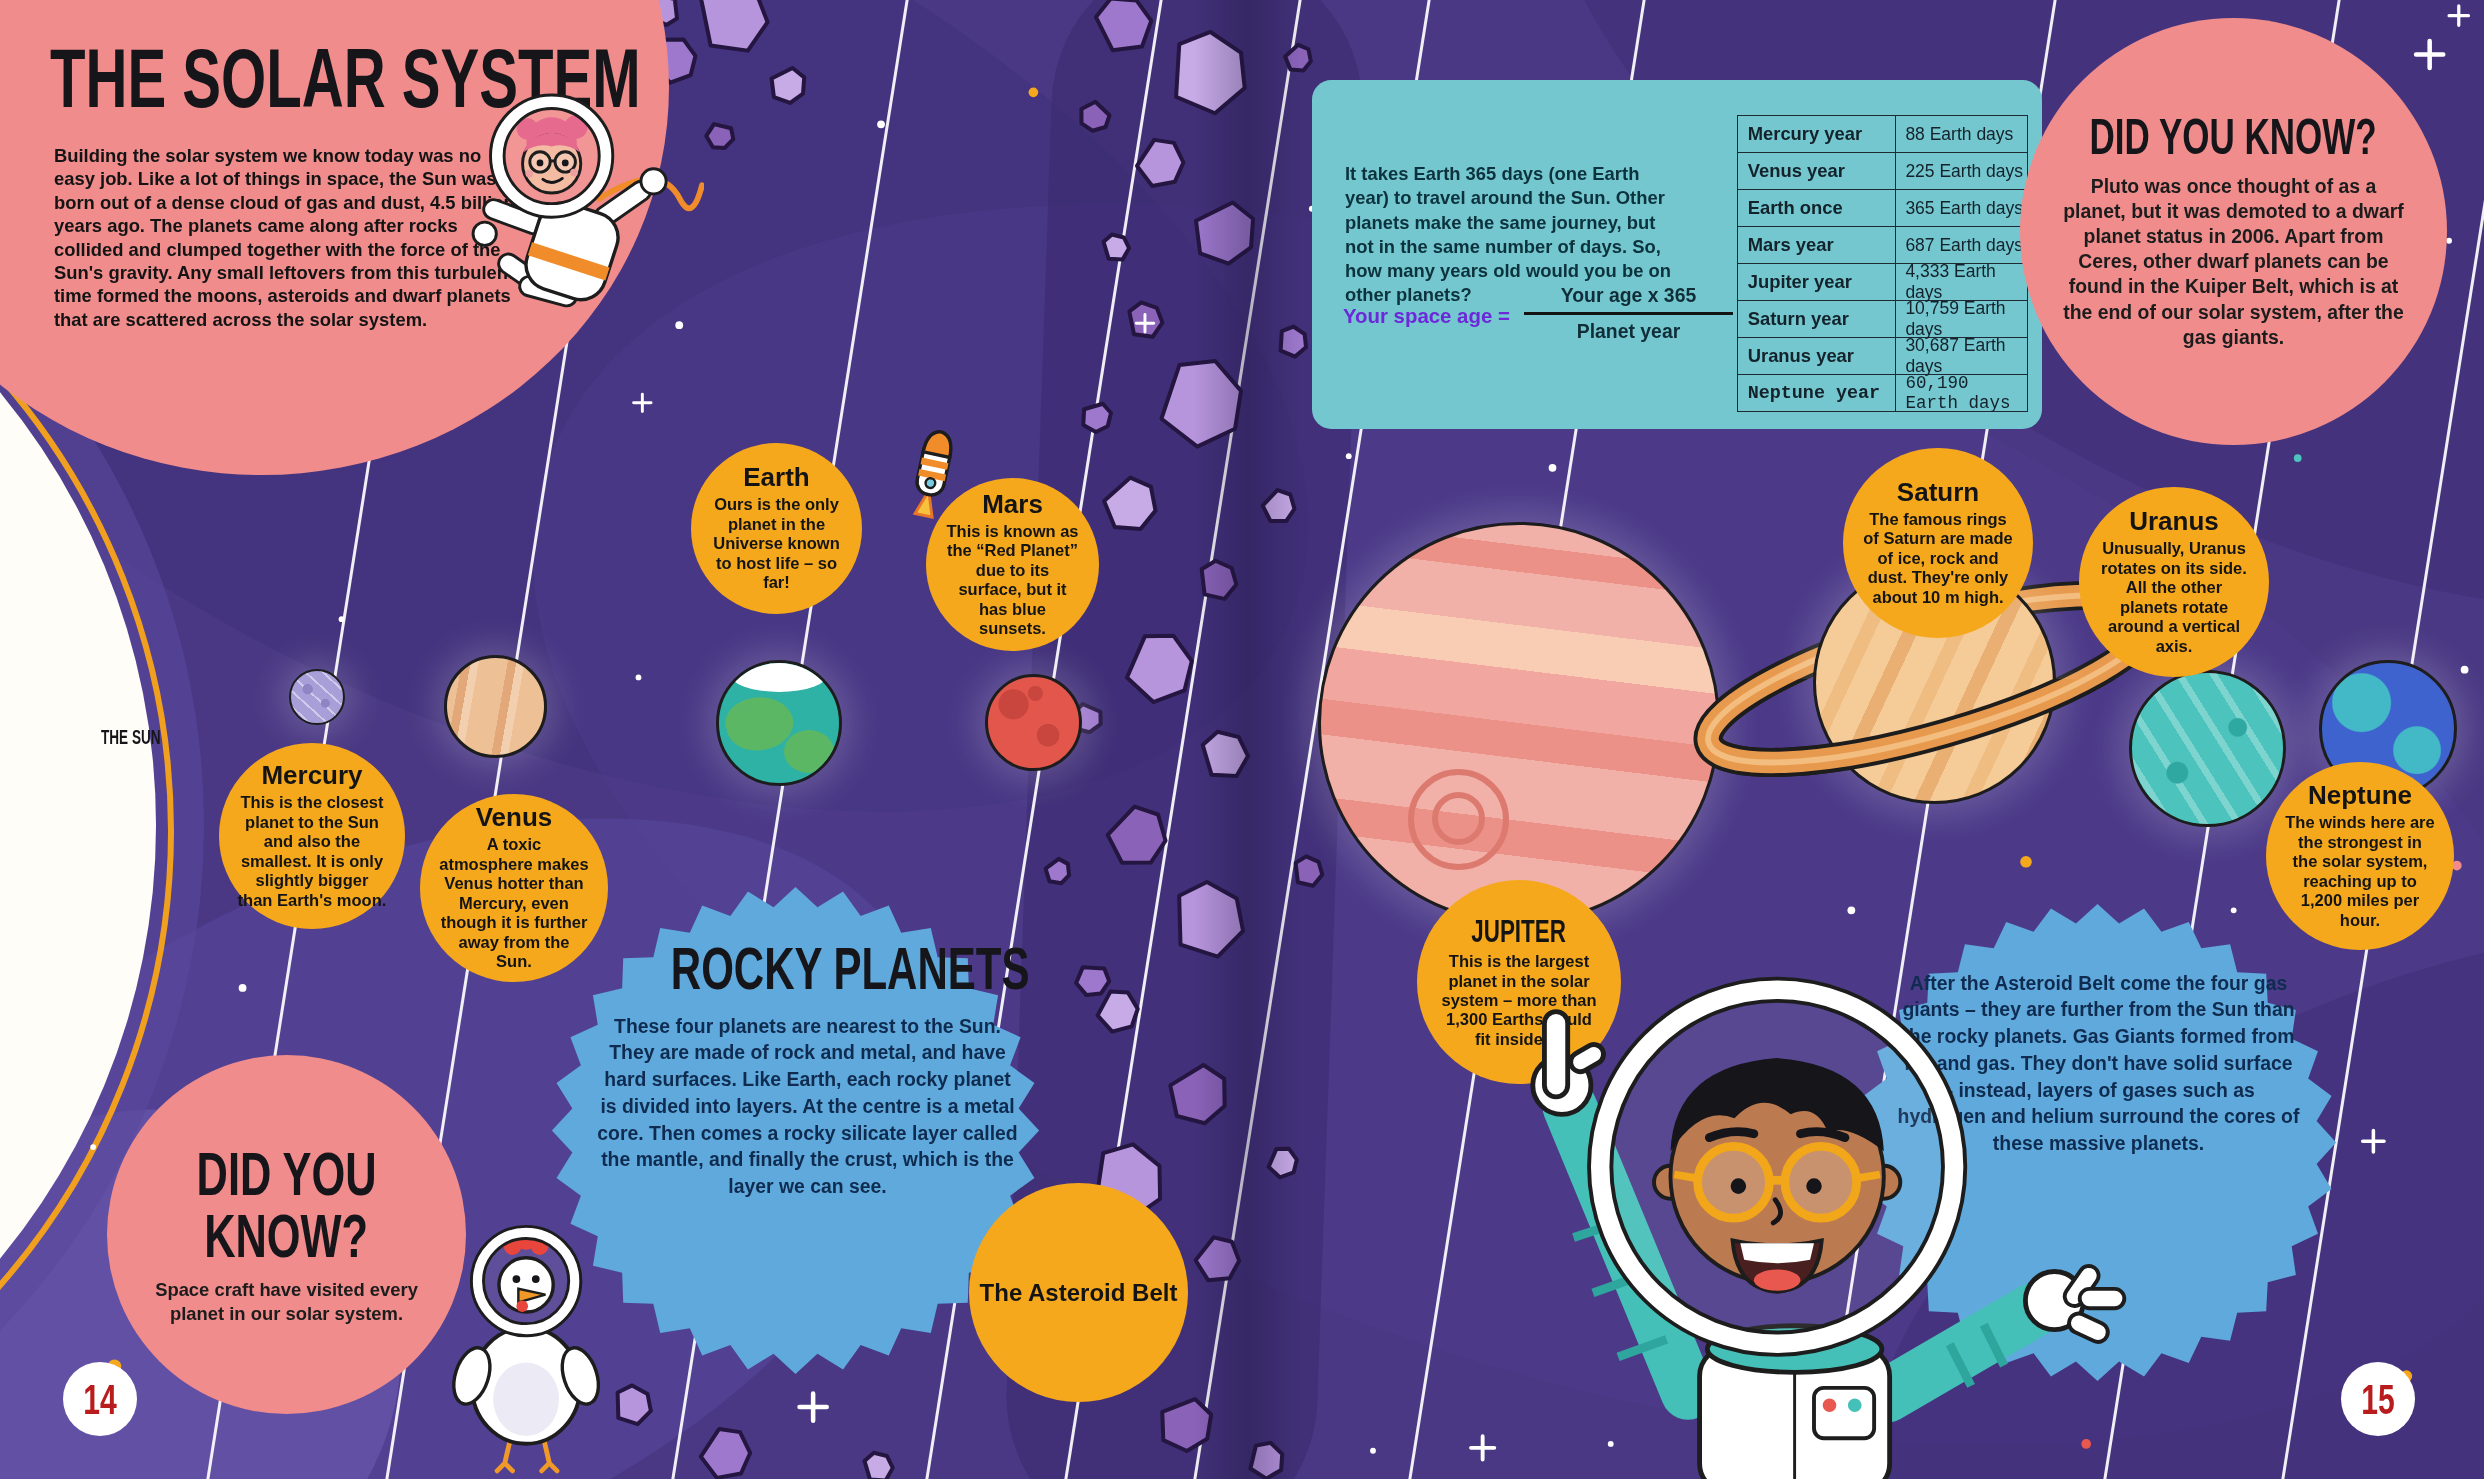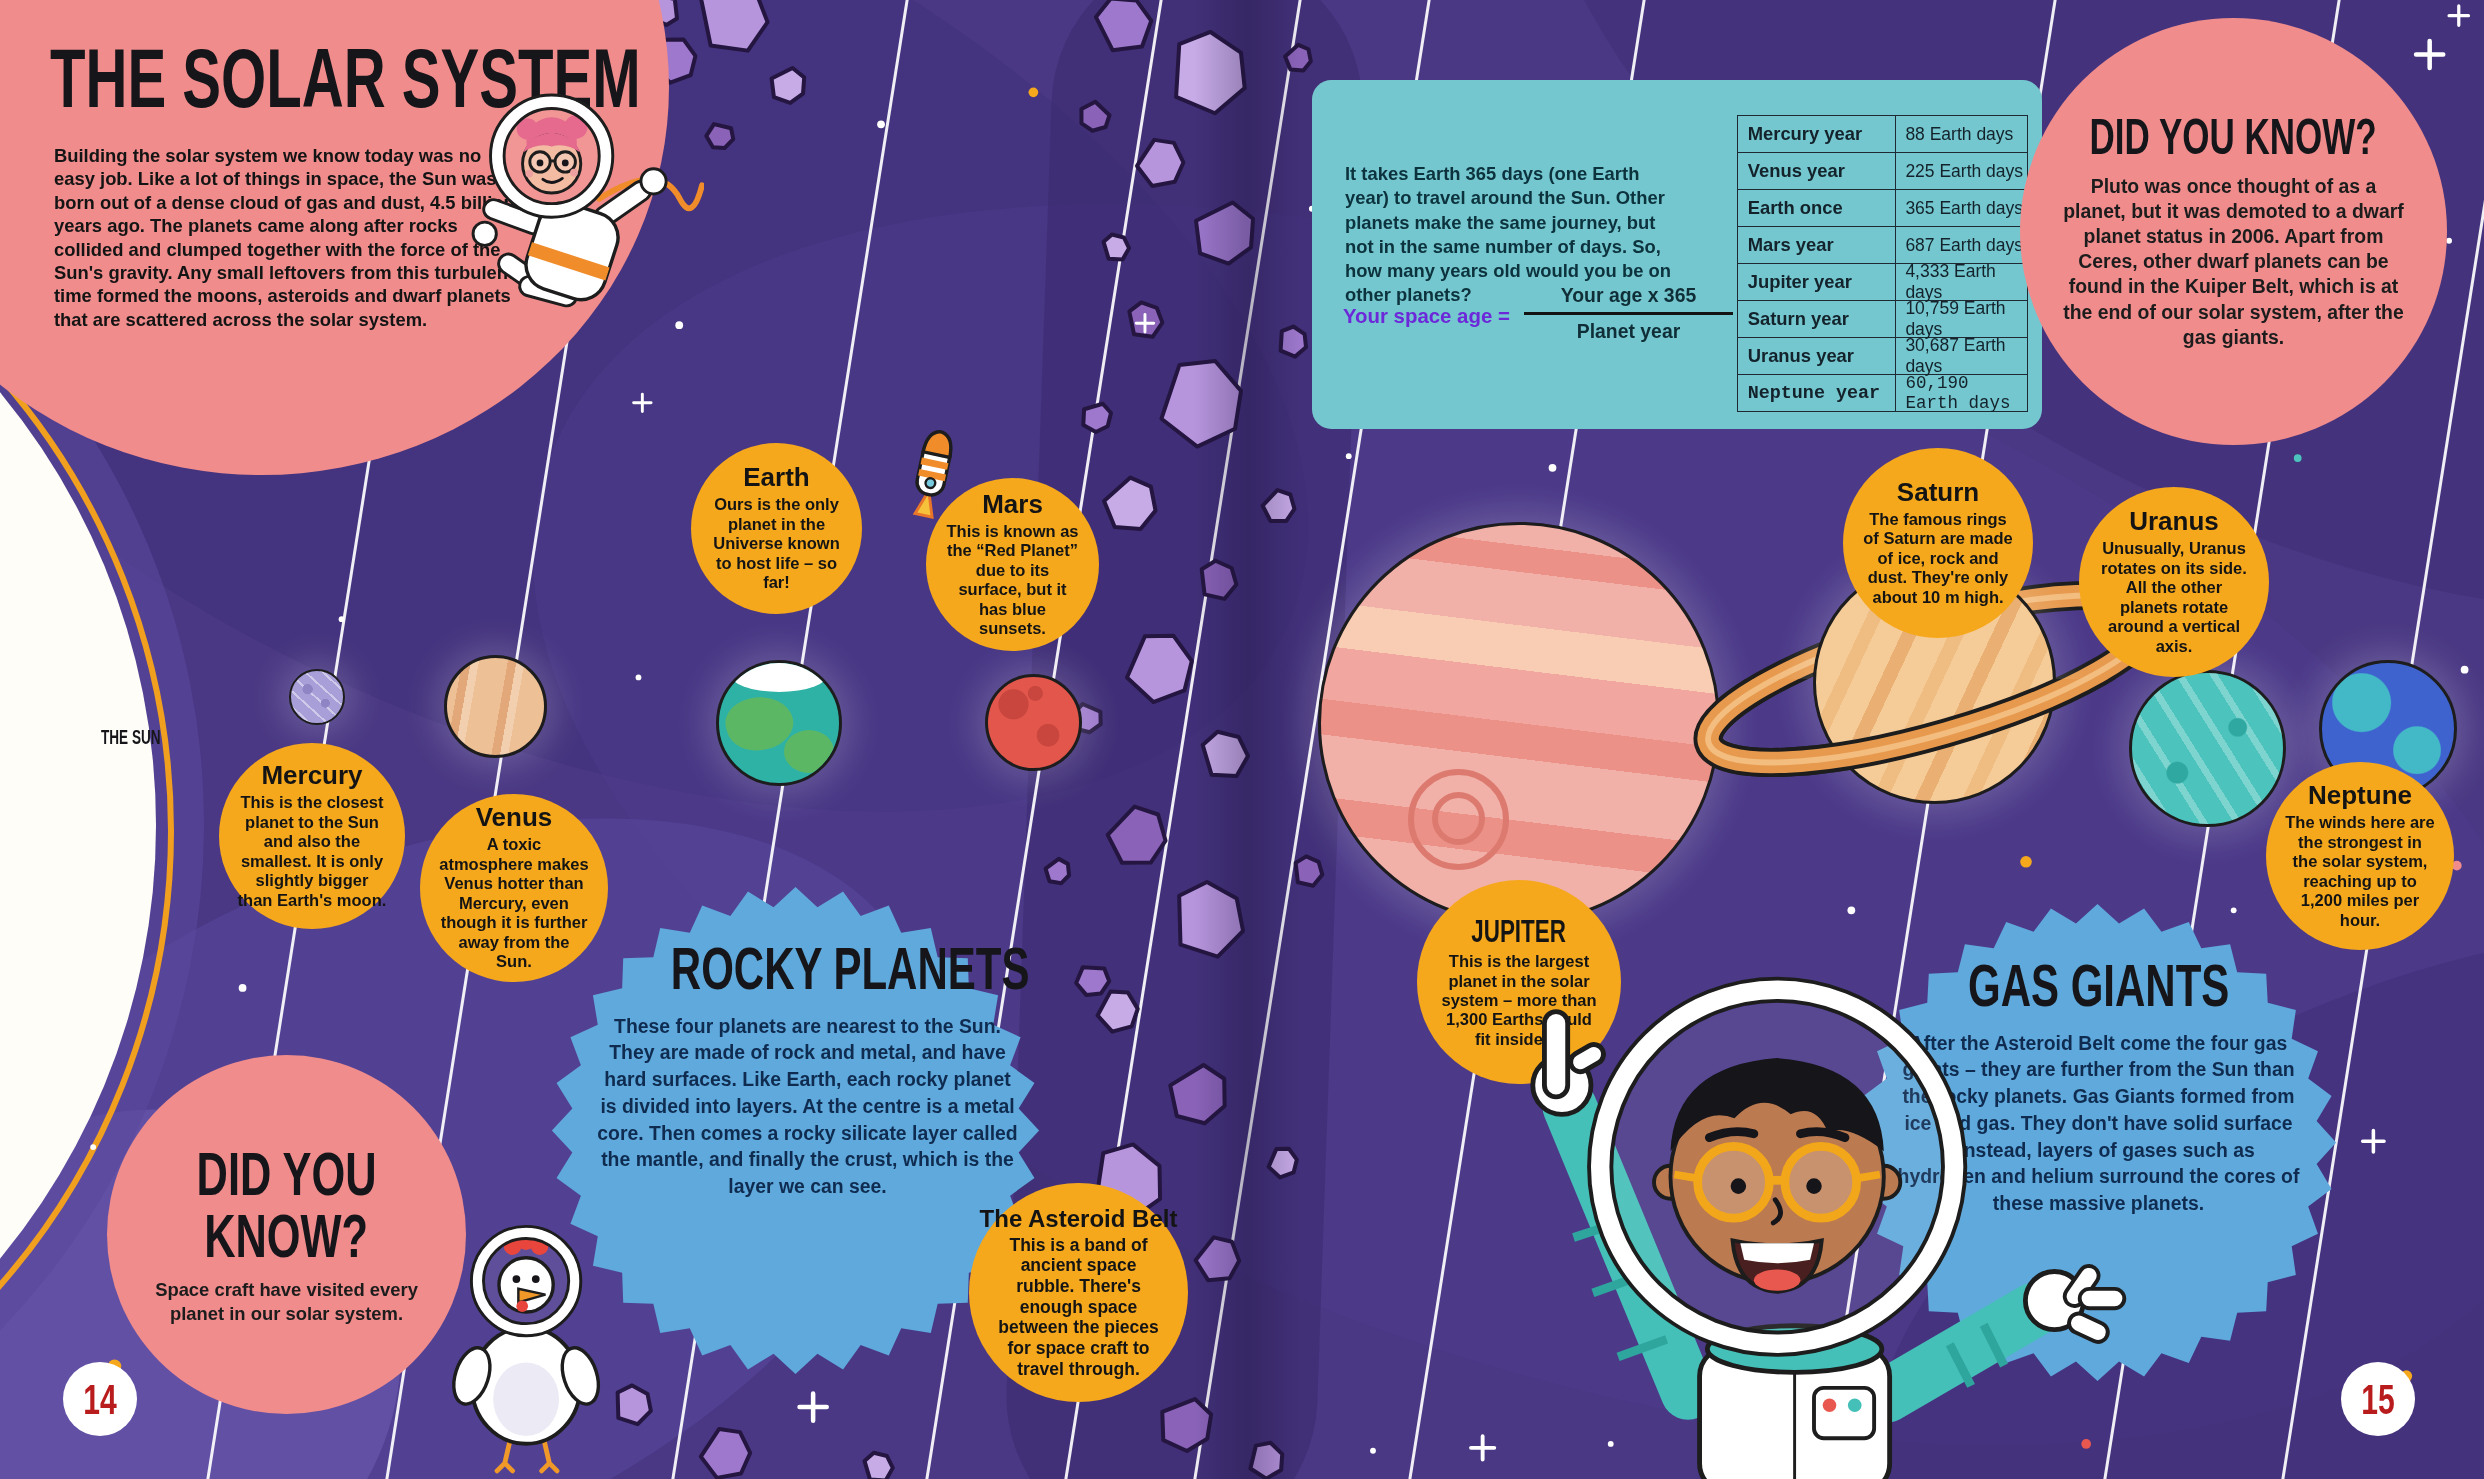--- a/index.html
+++ b/index.html
@@ -256,21 +256,20 @@
   </svg>
   <div class="sb-text" style="left:594px;top:939px;width:427px;">
     <div><span class="cond sbtitle">ROCKY PLANETS</span></div>
     <div class="sbbody">These four planets are nearest to the Sun. They are made of rock and metal, and have hard surfaces. Like Earth, each rocky planet is divided into layers. At the centre is a metal core. Then comes a rocky silicate layer called the mantle, and finally the crust, which is the layer we can see.</div>
   </div>
 
   <svg class="starburst" style="left:1855px;top:900px;" width="485" height="485" viewBox="0 0 500 500">
     <polygon fill="#5fa9dc" points="496.0,250.0 475.9,272.2 491.3,298.0 467.2,315.9 477.3,344.1 450.2,357.0 454.5,386.7 425.5,394.0 423.9,423.9 394.0,425.5 386.7,454.5 357.0,450.2 344.1,477.3 315.9,467.2 298.0,491.3 272.2,475.9 250.0,496.0 227.8,475.9 202.0,491.3 184.1,467.2 155.9,477.3 143.0,450.2 113.3,454.5 106.0,425.5 76.1,423.9 74.5,394.0 45.5,386.7 49.8,357.0 22.7,344.1 32.8,315.9 8.7,298.0 24.1,272.2 4.0,250.0 24.1,227.8 8.7,202.0 32.8,184.1 22.7,155.9 49.8,143.0 45.5,113.3 74.5,106.0 76.1,76.1 106.0,74.5 113.3,45.5 143.0,49.8 155.9,22.7 184.1,32.8 202.0,8.7 227.8,24.1 250.0,4.0 272.2,24.1 298.0,8.7 315.9,32.8 344.1,22.7 357.0,49.8 386.7,45.5 394.0,74.5 423.9,76.1 425.5,106.0 454.5,113.3 450.2,143.0 477.3,155.9 467.2,184.1 491.3,202.0 475.9,227.8"></polygon>
   </svg>
   <div class="sb-text" style="left:1897px;top:956px;width:403px;">
-    <div><span class="cond sbtitle">GAS GIANTS</span></div>
     <div class="sbbody">After the Asteroid Belt come the four gas giants – they are further from the Sun than the rocky planets. Gas Giants formed from ice and gas. They don't have solid surface – instead, layers of gases such as hydrogen and helium surround the cores of these massive planets.</div>
   </div>
 
   <div class="planet mercury" style="left:289px;top:669px;width:52px;height:52px;"></div>
   <div class="planet venus" style="left:444px;top:655px;width:97px;height:97px;"></div>
   <div class="planet earth" style="left:716px;top:660px;width:120px;height:120px;">
     <div class="land1"></div>
     <div class="land2"></div>
     <div class="cap"></div>
   </div>
@@ -325,21 +324,20 @@
   <div class="callout" style="left:2079px;top:487px;width:190px;height:190px;">
     <div class="cname">Uranus</div>
     <div class="cdesc">Unusually, Uranus rotates on its side. All the other planets rotate around a vertical axis.</div>
   </div>
   <div class="callout" style="left:2266px;top:762px;width:188px;height:188px;">
     <div class="cname">Neptune</div>
     <div class="cdesc">The winds here are the strongest in the solar system, reaching up to 1,200 miles per hour.</div>
   </div>
   <div class="callout" style="left:969px;top:1183px;width:219px;height:219px;">
     <div class="cname" style="font-size:24px;">The Asteroid Belt</div>
-    <div class="cdesc" style="font-size:17.5px;">This is a band of ancient space rubble. There's enough space between the pieces for space craft to travel through.</div>
   </div>
 
   <div class="callout dyk" style="left:107px;top:1055px;width:359px;height:359px;">
     <div class="dtitle"><span class="cond" style="font-size:62px;">DID YOU</span><br><span class="cond" style="font-size:62px;">KNOW?</span></div>
     <div class="dbody" style="width:264px;font-size:18.4px;">Space craft have visited every planet in our solar system.</div>
   </div>
   <div class="callout dyk" style="left:2020px;top:17.5px;width:427px;height:427px;">
     <div class="dtitle"><span class="cond">DID YOU KNOW?</span></div>
     <div class="dbody" style="width:345px;">Pluto was once thought of as a planet, but it was demoted to a dwarf planet status in 2006. Apart from Ceres, other dwarf planets can be found in the Kuiper Belt, which is at the end of our solar system, after the gas giants.</div>
   </div>

